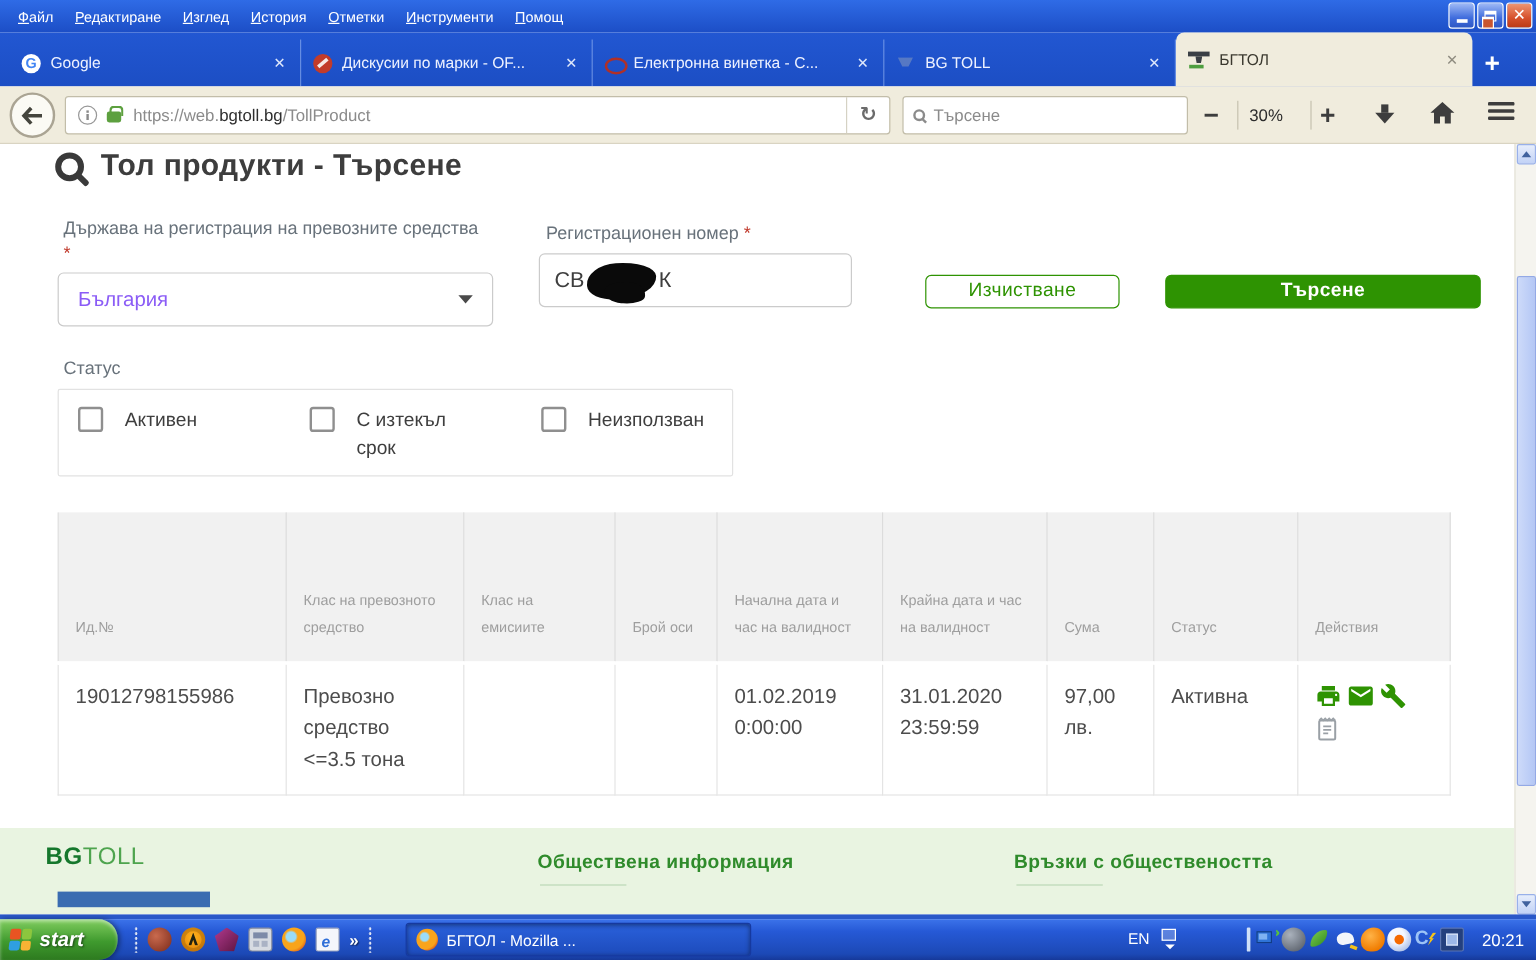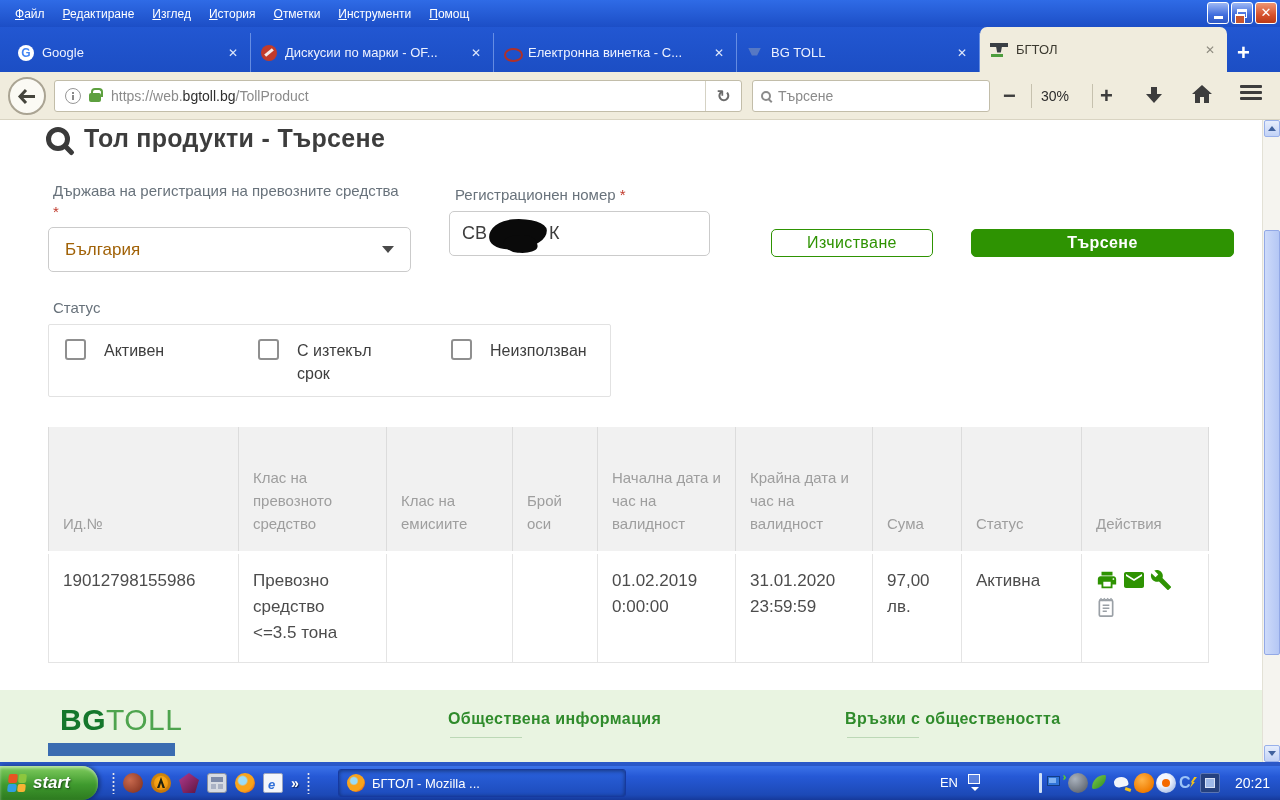--- a/index.html
+++ b/index.html
@@ -83,52 +83,52 @@
   
   .content{position:absolute;top:120px;left:0;width:1262px;height:642px;background:#fff;overflow:hidden;}
   .pagehead{position:absolute;left:46px;top:4px;display:flex;align-items:center;gap:14px;}
   .h-mag{width:24px;height:24px;border:5px solid #3a3a3a;border-radius:50%;position:relative;}
   .h-mag::after{content:"";position:absolute;width:5px;height:13px;background:#3a3a3a;right:-6px;bottom:-10px;transform:rotate(-45deg);border-radius:2px;}
   .ptitle{font-size:25px;font-weight:bold;color:#3d3d3d;letter-spacing:.3px;}
 
   .flabel{position:absolute;font-size:15px;color:#68727b;line-height:21px;}
   .req{color:#c0392b;}
   .selectbox{position:absolute;left:48px;top:107px;width:363px;height:45px;border:1px solid #cbcbcb;border-radius:5px;
-    display:flex;align-items:center;padding:0 16px;font-size:17px;color:#a16207;background:#fff;}
+    display:flex;align-items:center;padding:0 16px;font-size:17px;color:#8b5cf6;background:#fff;}
   .caret{margin-left:auto;width:0;height:0;border-left:6px solid transparent;border-right:6px solid transparent;border-top:7px solid #4a4a4a;}
   .inputbox{position:absolute;left:449px;top:91px;width:261px;height:45px;border:1px solid #cbcbcb;border-radius:5px;
     display:flex;align-items:center;padding:0 12px;font-size:18px;color:#3e3e3e;background:#fff;}
   .blob{display:inline-block;width:58px;height:30px;background:#0a0a0a;margin:0 2px;position:relative;
     border-radius:46% 60% 55% 42%/58% 46% 60% 44%;transform:rotate(-4deg);}
   .blob::after{content:"";position:absolute;left:14px;top:16px;width:34px;height:18px;background:#0a0a0a;
     border-radius:60% 40% 55% 45%/50% 60% 42% 55%;transform:rotate(8deg);}
   .btn{position:absolute;height:28px;border-radius:5px;display:flex;align-items:center;justify-content:center;
     font-size:16px;letter-spacing:.4px;margin-left:23px;}
   .btn-clear{left:748px;top:109px;width:162px;background:#fff;border:1px solid #2e9302;color:#2e9302;}
   .btn-search{left:948px;top:109px;width:263px;background:#2e9302;border:1px solid #2e9302;color:#fff;font-weight:bold;}
   .cbbox{position:absolute;left:48px;top:204px;width:563px;height:73px;border:1px solid #e2e2e2;border-radius:2px;}
   .cbitem{position:absolute;top:14px;display:flex;gap:18px;}
   .cb{width:21px;height:21px;border:2px solid #8f8f8f;border-radius:3px;background:#fff;flex:0 0 auto;}
   .cblabel{font-size:16px;color:#3e3e3e;line-height:23px;max-width:96px;}
 
   
   table.results{position:absolute;left:48px;top:307px;width:1160px;border-collapse:collapse;table-layout:fixed;}
-  .results th{background:#f1f1f1;color:#9e9e9e;font-weight:normal;font-size:15px;line-height:23px;
+  .results th{background:#f1f1f1;color:#9e9e9e;font-weight:normal;font-size:12px;line-height:23px;
     text-align:left;vertical-align:bottom;padding:12px 14px 16px 14px;height:125px;
     border-right:1px solid #dcdcdc;border-bottom:3px solid #fff;margin-top:48px;}
   .results th:first-child{border-left:1px solid #dcdcdc;}
   .results td{color:#4c4c4c;font-size:17px;line-height:26px;text-align:left;vertical-align:top;
     padding:14px;height:110px;border-right:1px solid #e4e4e4;border-bottom:1px solid #e4e4e4;}
   .results td:first-child{border-left:1px solid #e4e4e4;}
   .acticons{display:flex;gap:4px;align-items:center;flex-wrap:wrap;width:86px;}
   .acticons svg{display:block;}
 
   
   .pfooter{position:absolute;left:0;top:570px;width:1262px;height:72px;background:#e9f4e1;}
-  .logo{position:absolute;left:60px;top:13px;font-size:30px;letter-spacing:.5px;}
+  .logo{position:absolute;left:38px;top:13px;font-size:20px;letter-spacing:.5px;}
   .logo .bg{font-weight:800;color:#15772c;}
   .logo .toll{font-weight:500;color:#4ea44e;}
   .logobar{position:absolute;left:48px;top:53px;width:127px;height:13px;background:#3a6cb1;}
   .flink{position:absolute;top:20px;font-size:16px;font-weight:bold;color:#2f8b2b;letter-spacing:.4px;}
   .flink::after{content:"";display:block;width:72px;height:1px;background:#bcd8b6;margin-top:9px;margin-left:2px;}
 
   
   .sbar{position:absolute;right:0;top:120px;width:18px;height:642px;background:#f5f4ef;border-left:1px solid #e3e1d6;}
   .sbtn{position:absolute;left:1px;width:16px;height:17px;border:1px solid #98b0ea;border-radius:2px;
     background:linear-gradient(#e7eefc,#c2d2f6);display:flex;align-items:center;justify-content:center;}

